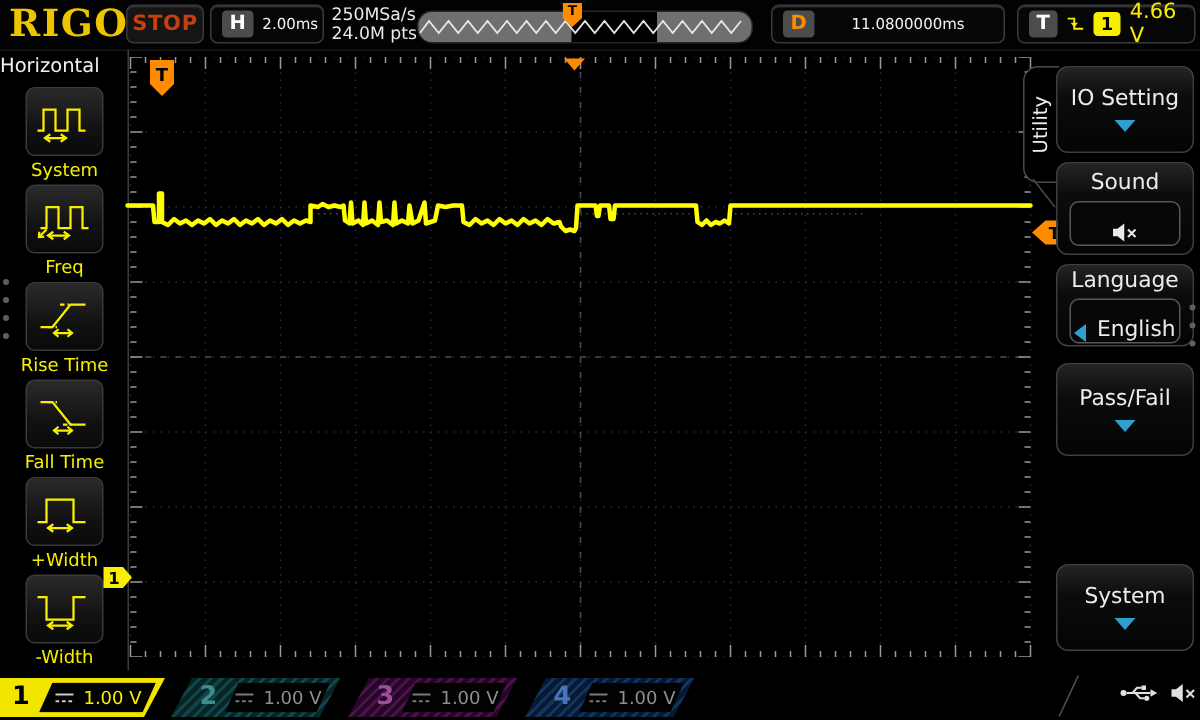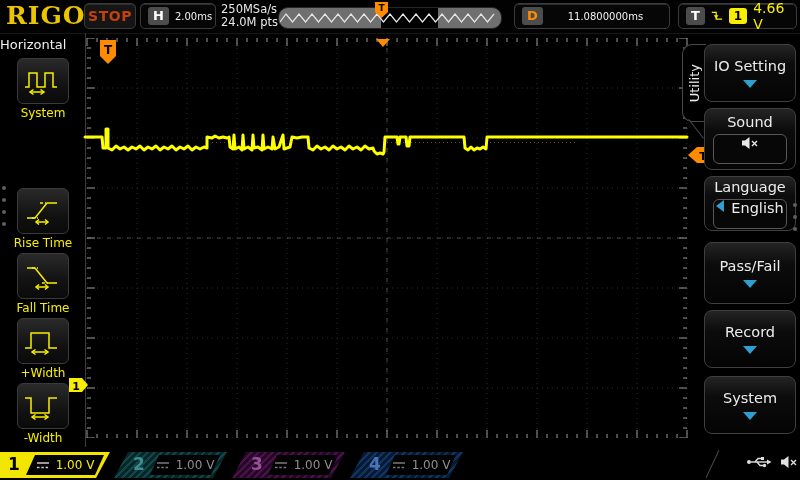--- a/index.html
+++ b/index.html
@@ -47,21 +47,21 @@
   #tab-diag{position:absolute;left:689px;top:119px;width:24px;height:1px;background:#4a4a4a;
             transform:rotate(52deg);transform-origin:left top;}
   .rm-item{position:absolute;left:704px;width:92px;background:linear-gradient(180deg,#242424,#0c0c0c 35%,#040404);
      border:1px solid #3f3f3f;border-radius:8px;box-sizing:border-box;display:flex;flex-direction:column;
      align-items:center;justify-content:center;color:#ececec;font-size:14.5px;cursor:default;}
   .tri-down{width:0;height:0;border-left:7px solid transparent;border-right:7px solid transparent;
             border-top:8px solid #2f9fd0;margin-top:6px;}
   .tri-left{width:0;height:0;border-top:6px solid transparent;border-bottom:6px solid transparent;
             border-right:8px solid #2f9fd0;}
   .rm-sub{margin-top:4px;width:72px;height:28px;background:#070707;border:1px solid #585858;border-radius:6px;
-          display:flex;align-items:flex-start;justify-content:center;gap:7px;}
+          display:flex;align-items:flex-end;justify-content:center;gap:7px;}
   
   #bottombar{position:absolute;left:0;top:448px;width:800px;height:32px;background:#000;}
   .ch-badge{position:absolute;top:4px;height:26px;width:113px;cursor:default;}
   .ch-shape{position:absolute;inset:0;}
   .ch-num{position:absolute;top:2px;font-weight:bold;font-size:17px;}
   .ch-inner{position:absolute;top:3px;height:20px;background:#020202;display:flex;align-items:center;
             justify-content:center;gap:6px;}
   .ch-val{font-size:12px;}
   .clip-mid{clip-path:polygon(14px 0,100% 0,calc(100% - 14px) 100%,0 100%);}
   .clip-inner{clip-path:polygon(9px 0,100% 0,calc(100% - 9px) 100%,0 100%);}
@@ -135,20 +135,33 @@
           <svg width="40" height="30" viewBox="0 0 40 30" fill="none" stroke="#f8ef00" stroke-width="1.5">
         <path d="M2 21 H6 V7 H14 V21 H22 V7 H30 V21 H34"></path>
         <path d="M7 26 H21"></path>
             <path d="M10.5 23.5 L7 26 L10.5 28.5"></path>
             <path d="M17.5 23.5 L21 26 L17.5 28.5"></path>
       </svg>
         </div>
       <div class="lm-label">System</div>
     </div>
 
+    <div class="lm-item" style="top:90px">
+      <div class="lm-icon">
+          <svg width="40" height="30" viewBox="0 0 40 30" fill="none" stroke="#f8ef00" stroke-width="1.5">
+        <path d="M4 21 H8 V7 H16 V21 H24 V7 H32 V21 H36"></path>
+        <path d="M3 27 L8 22"></path>
+            <path d="M3.2 23.5 L3 27 L6.5 26.8"></path>
+        <path d="M9 26 H23"></path>
+            <path d="M12.5 23.5 L9 26 L12.5 28.5"></path>
+            <path d="M19.5 23.5 L23 26 L19.5 28.5"></path>
+      </svg>
+        </div>
+      <div class="lm-label">Freq</div>
+    </div>
 
     <div class="lm-item" style="top:155px">
       <div class="lm-icon">
           <svg width="40" height="30" viewBox="0 0 40 30" fill="none" stroke="#f8ef00" stroke-width="1.5">
         <path d="M4 22 H12 L24 7 H34"></path>
         <path d="M17 7 H23" stroke-dasharray="3 2"></path>
             <path d="M9 22 H15" stroke-dasharray="3 2"></path>
         <path d="M13 26 H25"></path>
             <path d="M16 23.5 L13 26 L16 28.5"></path>
             <path d="M22 23.5 L25 26 L22 28.5"></path>
@@ -469,24 +482,20 @@
       <div class="tri-left"></div>
       <span>English</span>
     </div>
   </div>
 
   <div class="rm-item" style="top:242px;height:62px">
     <span>Pass/Fail</span>
     <div class="tri-down"></div>
   </div>
 
-  <div class="rm-item" style="top:310px;height:58px">
-    <span>Record</span>
-    <div class="tri-down"></div>
-  </div>
 
   <div class="rm-item" style="top:376px;height:58px">
     <span>System</span>
     <div class="tri-down"></div>
   </div>
 
   <div class="dot" style="left:793px;top:203px"></div>
   <div class="dot" style="left:793px;top:215px"></div>
   <div class="dot" style="left:793px;top:227px"></div>
 

